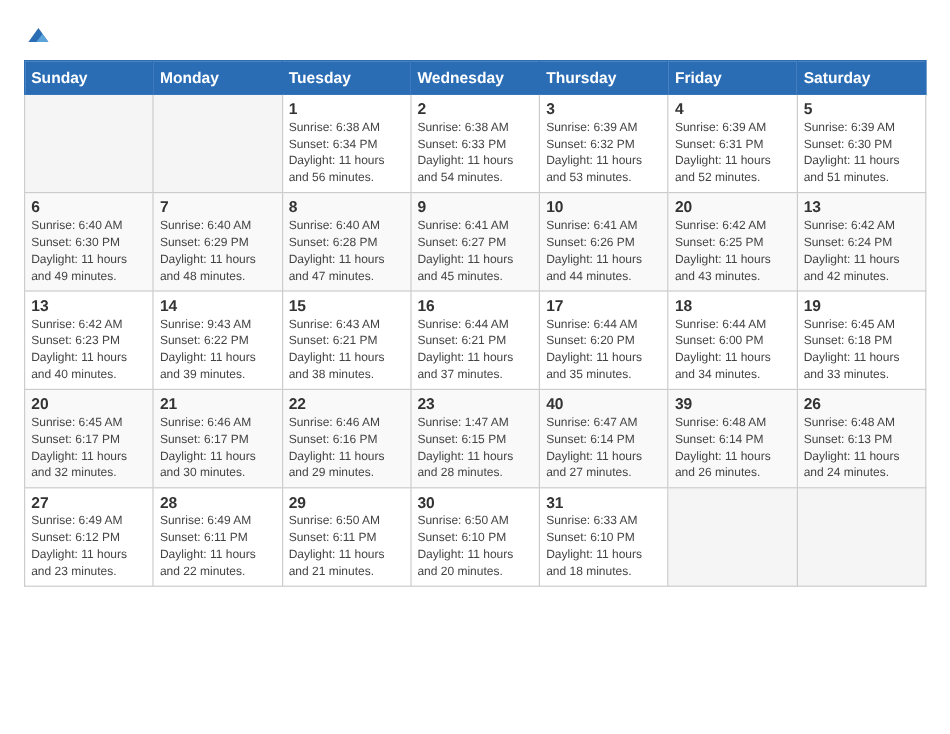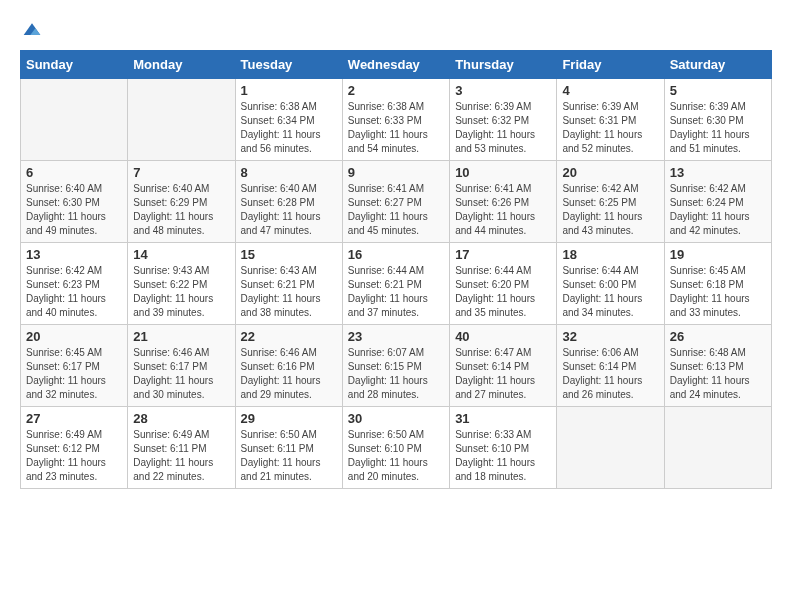--- a/index.html
+++ b/index.html
@@ -263,33 +263,33 @@
 Daylight: 11 hours and 30 minutes.</div>
         </td>
         <td>
           <span class="day-num">22</span>
           <div class="day-info">Sunrise: 6:46 AM
 Sunset: 6:16 PM
 Daylight: 11 hours and 29 minutes.</div>
         </td>
         <td>
           <span class="day-num">23</span>
-          <div class="day-info">Sunrise: 6:07 AM
+          <div class="day-info">Sunrise: 1:47 AM
 Sunset: 6:15 PM
 Daylight: 11 hours and 28 minutes.</div>
         </td>
         <td>
           <span class="day-num">40</span>
           <div class="day-info">Sunrise: 6:47 AM
 Sunset: 6:14 PM
 Daylight: 11 hours and 27 minutes.</div>
         </td>
         <td>
-          <span class="day-num">32</span>
-          <div class="day-info">Sunrise: 6:06 AM
+          <span class="day-num">39</span>
+          <div class="day-info">Sunrise: 6:48 AM
 Sunset: 6:14 PM
 Daylight: 11 hours and 26 minutes.</div>
         </td>
         <td>
           <span class="day-num">26</span>
           <div class="day-info">Sunrise: 6:48 AM
 Sunset: 6:13 PM
 Daylight: 11 hours and 24 minutes.</div>
         </td>
       </tr>

